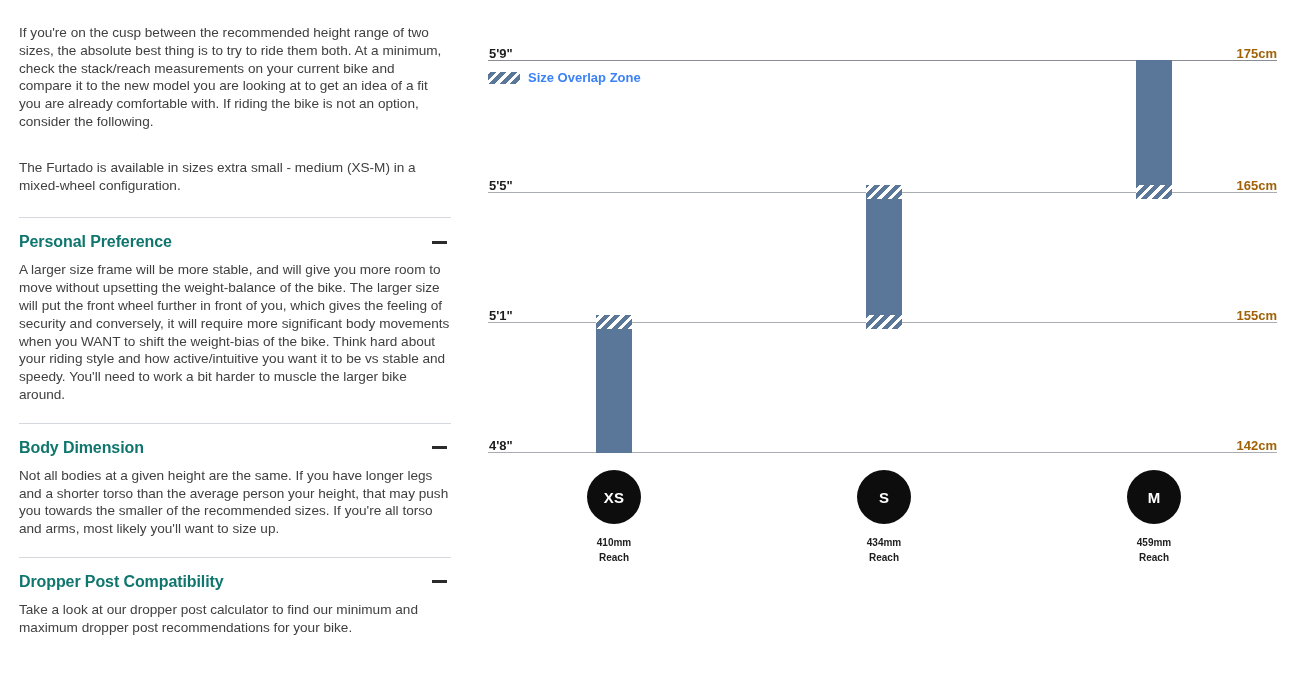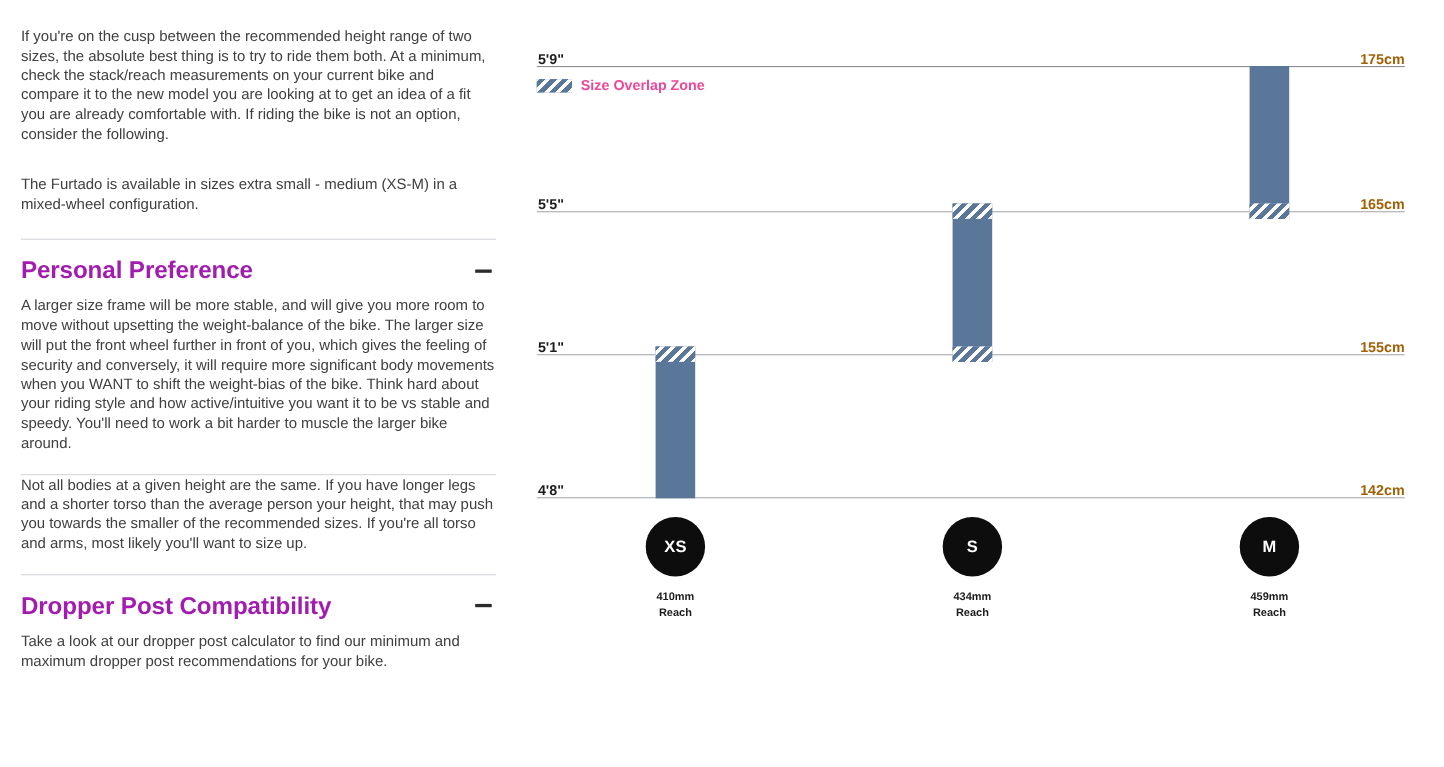--- a/index.html
+++ b/index.html
@@ -41,23 +41,23 @@
     margin: 0 0 0 0;
   }
   .acc-head {
     display: flex;
     align-items: center;
     justify-content: space-between;
     padding: 15px 0 10px 0;
     cursor: pointer;
   }
   .acc-title {
-    font-size: 22px;
-    font-weight: 700;
-    color: #a21caf;
+    font-size: 16px;
+    font-weight: 700;
+    color: #0f766e;
     letter-spacing: -0.1px;
   }
   .minus-icon {
     display: inline-block;
     width: 15px; height: 3px;
     background: #2b2b2b;
     margin-right: 4px;
   }
   .acc-body { padding-bottom: 19px; }
 
@@ -122,21 +122,21 @@
     background-color: #5a779a;
     background-image: repeating-linear-gradient(
       -45deg,
       #ffffff 0px, #ffffff 3.2px,
       #5a779a 3.2px, #5a779a 7.4px
     );
   }
   .legend-label {
     font-size: 13px;
     font-weight: 700;
-    color: #ec4899;
+    color: #3b82f6;
   }
 
   .size-group { position: absolute; text-align: center; width: 140px; }
   .size-circle {
     width: 54px; height: 54px;
     border-radius: 50%;
     background: #0d0d0d;
     color: #ffffff;
     font-size: 15px;
     font-weight: 700;
@@ -170,20 +170,24 @@
       <div class="acc-sep"></div>
       <div class="acc-head">
         <span class="acc-title">Personal Preference</span>
         <span class="minus-icon"></span>
       </div>
       <div class="acc-body">
         <p class="body-text">A larger size frame will be more stable, and will give you more room to move without upsetting the weight-balance of the bike. The larger size will put the front wheel further in front of you, which gives the feeling of security and conversely, it will require more significant body movements when you WANT to shift the weight-bias of the bike. Think hard about your riding style and how active/intuitive you want it to be vs stable and speedy. You'll need to work a bit harder to muscle the larger bike around.</p>
       </div>
 
       <div class="acc-sep"></div>
+      <div class="acc-head">
+        <span class="acc-title">Body Dimension</span>
+        <span class="minus-icon"></span>
+      </div>
       <div class="acc-body">
         <p class="body-text">Not all bodies at a given height are the same. If you have longer legs and a shorter torso than the average person your height, that may push you towards the smaller of the recommended sizes. If you're all torso and arms, most likely you'll want to size up.</p>
       </div>
 
       <div class="acc-sep"></div>
       <div class="acc-head">
         <span class="acc-title">Dropper Post Compatibility</span>
         <span class="minus-icon"></span>
       </div>
       <div class="acc-body">

